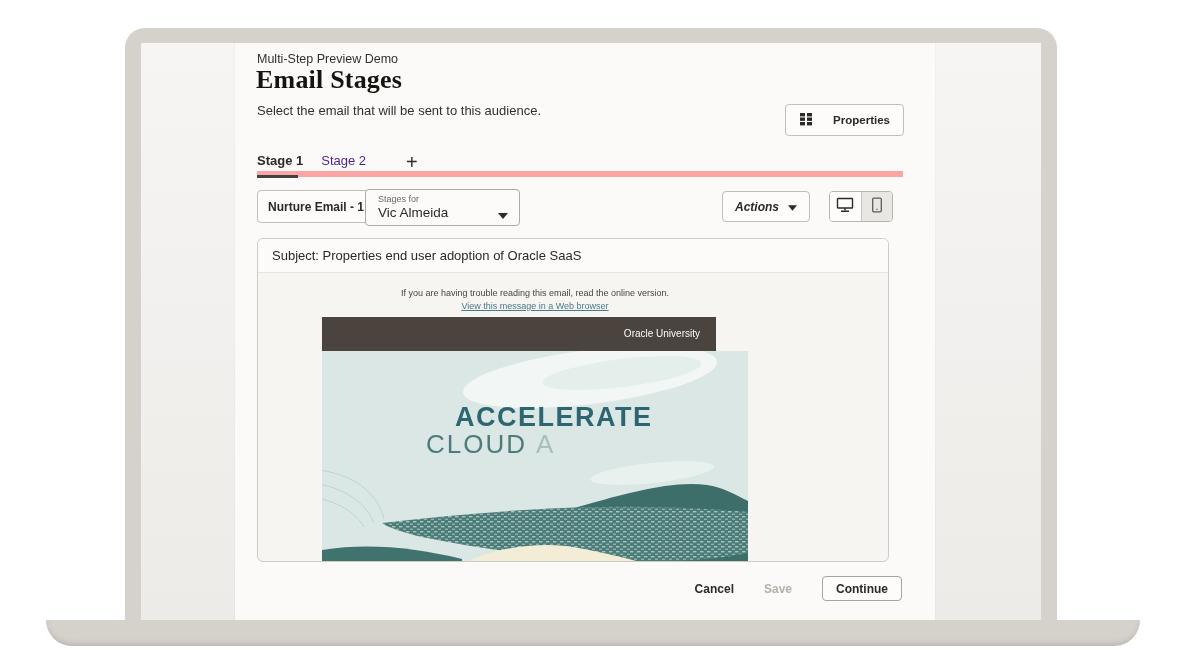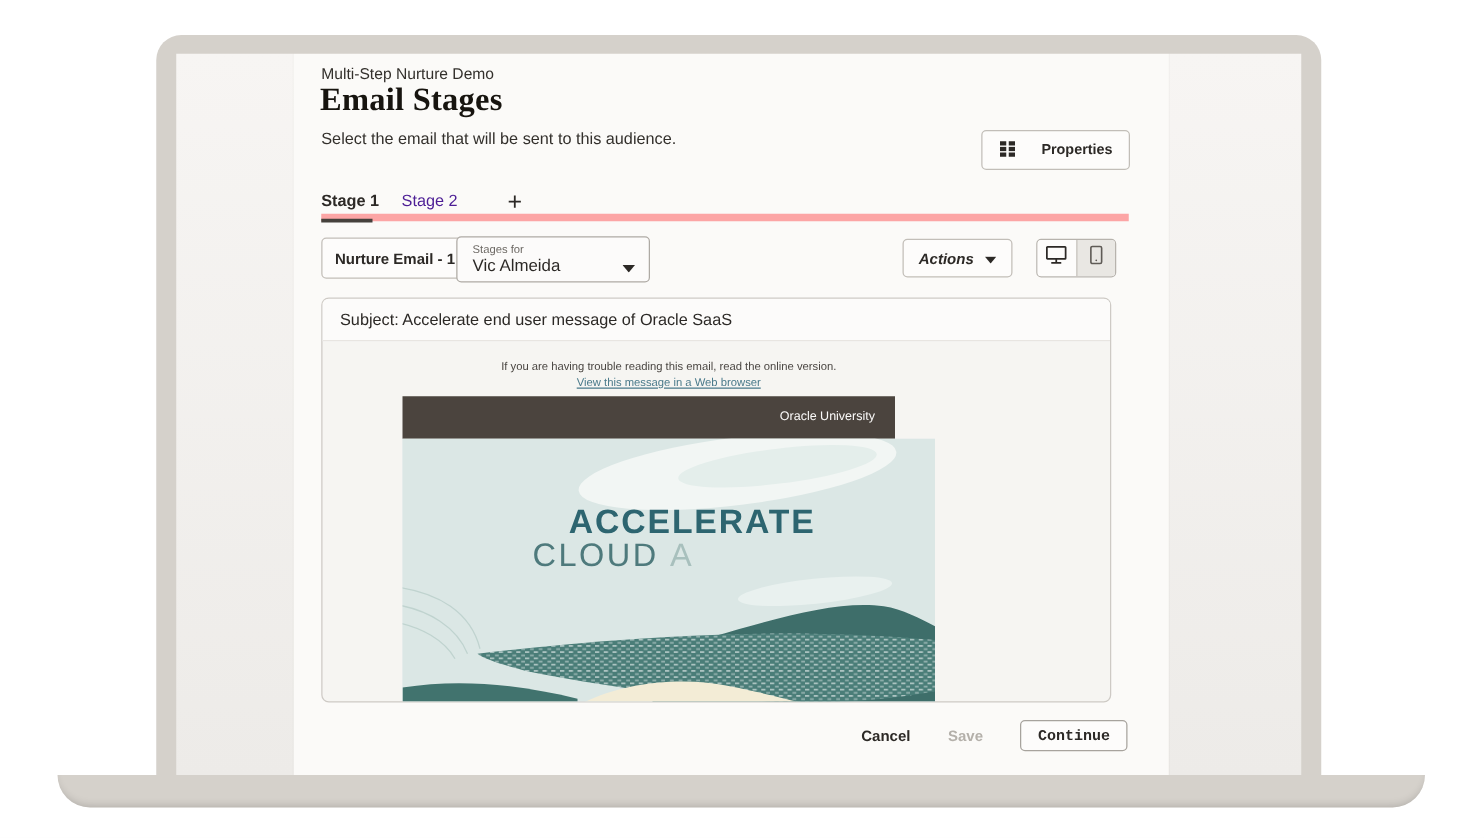--- a/index.html
+++ b/index.html
@@ -72,34 +72,34 @@
   .email-header { height:34px; background:#4b443e; color:#fbfaf9; font-size:10px;
                   text-align:right; line-height:34px; padding-right:16px; }
   .email-hero { position:relative; width:426px; height:215px; background:#dbe7e5; }
   .email-hero svg { display:block; }
 
   
   .footer-actions { position:absolute; right:33px; top:533px; display:flex;
                     align-items:center; gap:30px; }
   .text-btn { font-size:12px; font-weight:bold; color:#2c2926; cursor:pointer; background:none; border:none; }
   .text-btn.disabled { color:#b4b0aa; cursor:default; }
-  .continue-btn { height:25px; padding:0 13px; border:1px solid #a7a39d;font-family:Liberation Mono, monospace; }
+  .continue-btn { height:25px; padding:0 13px; border:1px solid #a7a39d; }
 </style>
 </head>
 <body>
 
 <div class="stage">
 
   <div class="laptop-base"></div>
 
   <div class="laptop-screen">
     <div class="screen-inner">
       <div class="app-panel">
 
-        <div class="breadcrumb">Multi-Step Nurture Demo</div>
+        <div class="breadcrumb">Multi-Step Preview Demo</div>
         <h1 class="page-title">Email Stages</h1>
         <div class="subtitle">Select the email that will be sent to this audience.</div>
 
         <button class="btn properties-btn">
           <span>
             <svg width="14" height="14" viewBox="0 0 14 14">
               <g fill="#2c2926">
                 <rect x="1" y="1" width="5" height="3.4"></rect>
                   <rect x="8" y="1" width="5" height="3.4"></rect>
                 <rect x="1" y="5.5" width="5" height="3.4"></rect>
@@ -164,21 +164,21 @@
             <span>
               <svg width="12" height="16" viewBox="0 0 12 16" fill="none" stroke="#5f5b56" stroke-width="1.3">
                 <rect x="1.7" y="1.2" width="8.6" height="13.6" rx="1.2"></rect>
                 <circle cx="6" cy="12.2" r="0.7" fill="#5f5b56" stroke="none"></circle>
               </svg>
             </span>
           </div>
         </div>
 
         <div class="preview-panel">
-          <div class="subject-bar">Subject: Accelerate end user message of Oracle SaaS</div>
+          <div class="subject-bar">Subject: Properties end user adoption of Oracle SaaS</div>
 
           <div class="email-body">
             <div class="trouble-text">If you are having trouble reading this email, read the online version.</div>
             <a class="web-link">View this message in a Web browser</a>
 
             <div class="email-image">
               <div class="email-header">Oracle University</div>
               <div class="email-hero">
                 <svg width="426" height="215" viewBox="0 0 426 215">
                   <defs>

